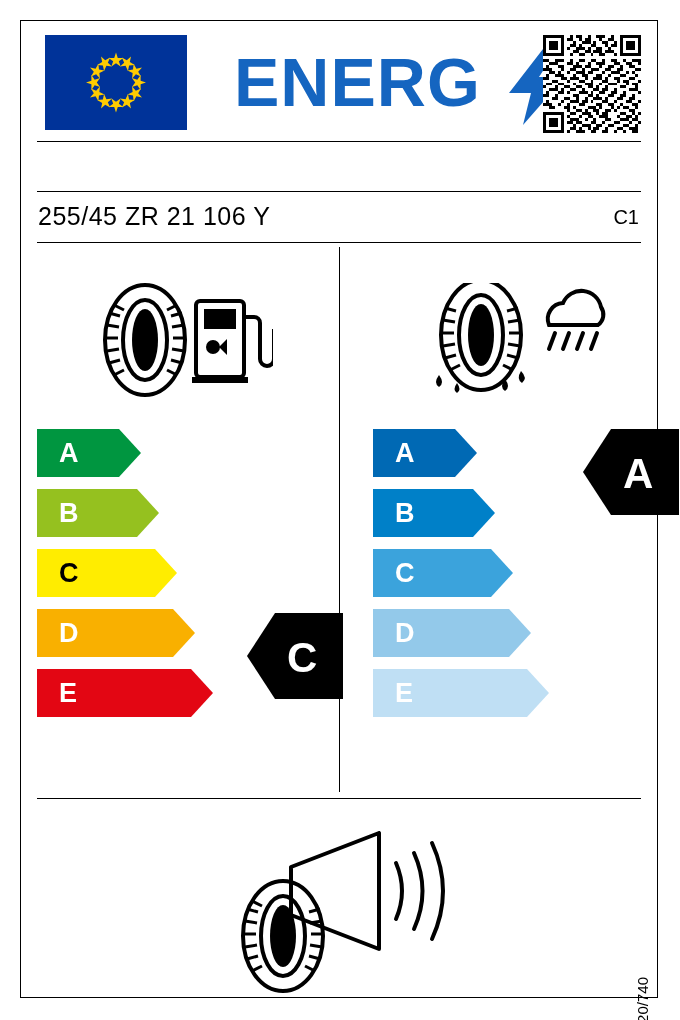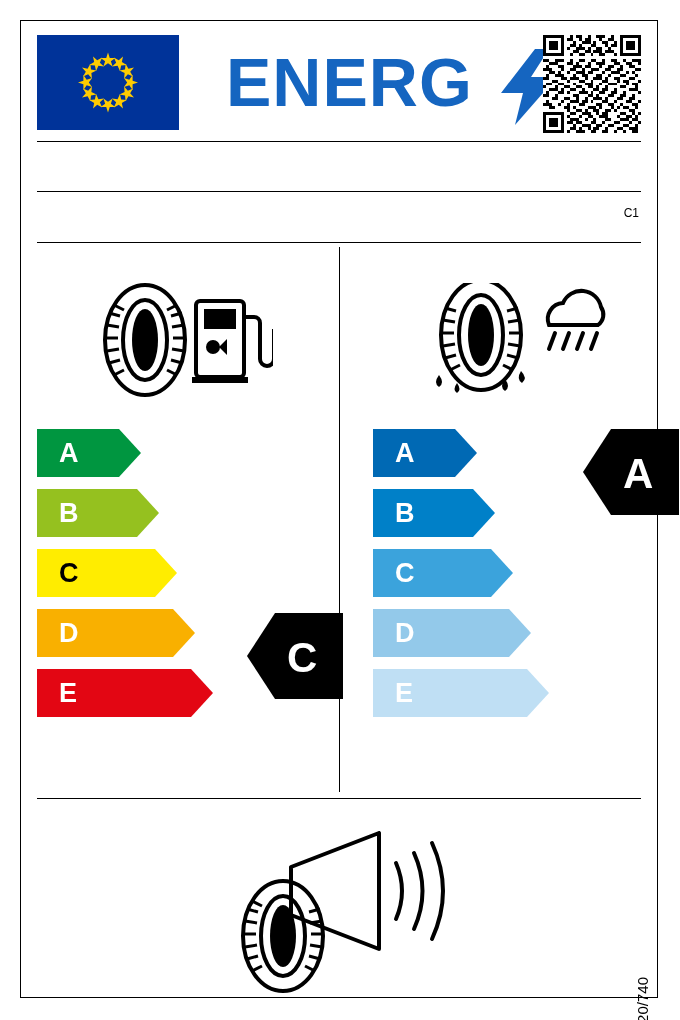--- a/index.html
+++ b/index.html
@@ -17,20 +17,21 @@
   }
   .label {
     position: absolute;
     left: 20px;
     top: 20px;
     width: 638px;
     height: 978px;
     border: 1px solid #000;
     box-sizing: border-box;
     background: #fff;
+    padding-left: 8px;
   }
   
   .header {
     position: relative;
     height: 120px;
     box-sizing: border-box;
   }
   .eu-flag {
     position: absolute;
     left: 16px;
@@ -106,21 +107,21 @@
     position: absolute;
     left: 17px;
     top: 10px;
     font-size: 25px;
     letter-spacing: 0.5px;
   }
   .classcode {
     position: absolute;
     right: 18px;
     top: 14px;
-    font-size: 12px;
+    font-size: 20px;
   }
 
   
   .main {
     position: absolute;
     left: 0; right: 0;
     top: 222px;
     height: 555px;
   }
   .vline {
@@ -513,20 +514,21 @@
         </g>
       </svg>
     </div>
   </div>
 
   <div class="divider" style="top:120px"></div>
 
   <div class="divider" style="top:170px"></div>
 
   <div class="size-row">
+    <div class="size">255/45 ZR 21 106 Y</div>
     <div class="classcode">C1</div>
   </div>
   <div class="divider" style="top:221px"></div>
 
   <div class="main">
     <div class="vline"></div>
 
     <div class="pictos">
 
       <div class="tire-fuel">

